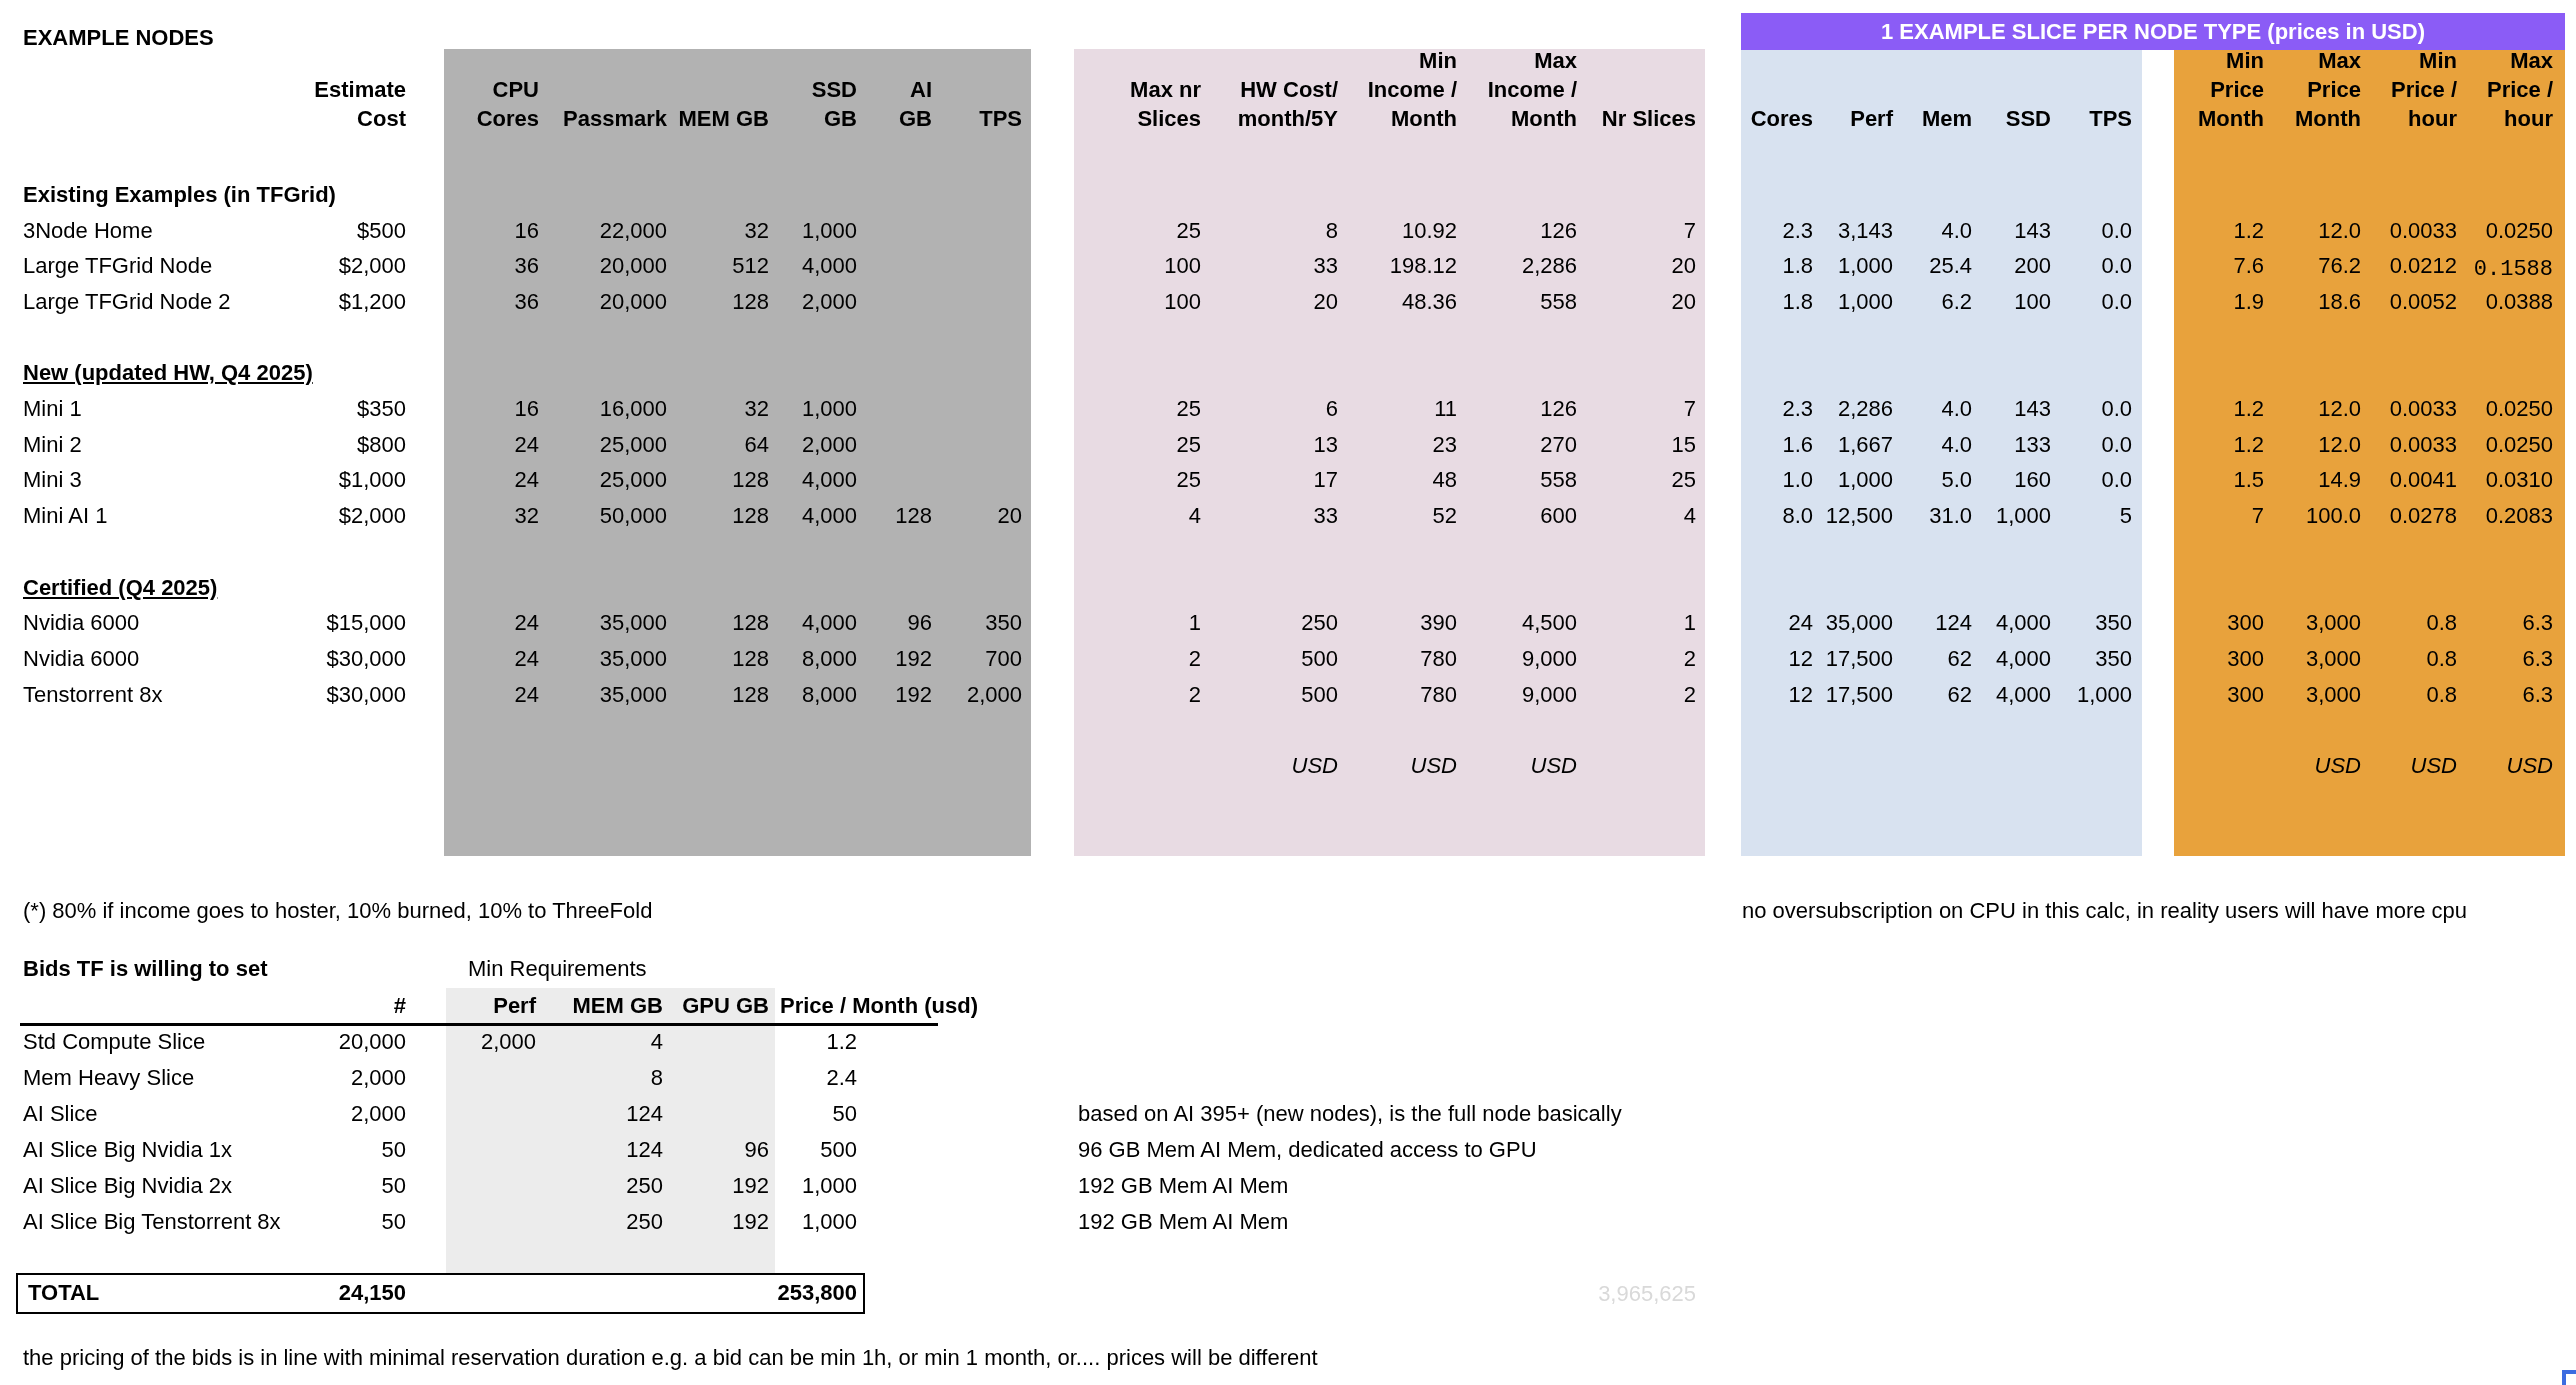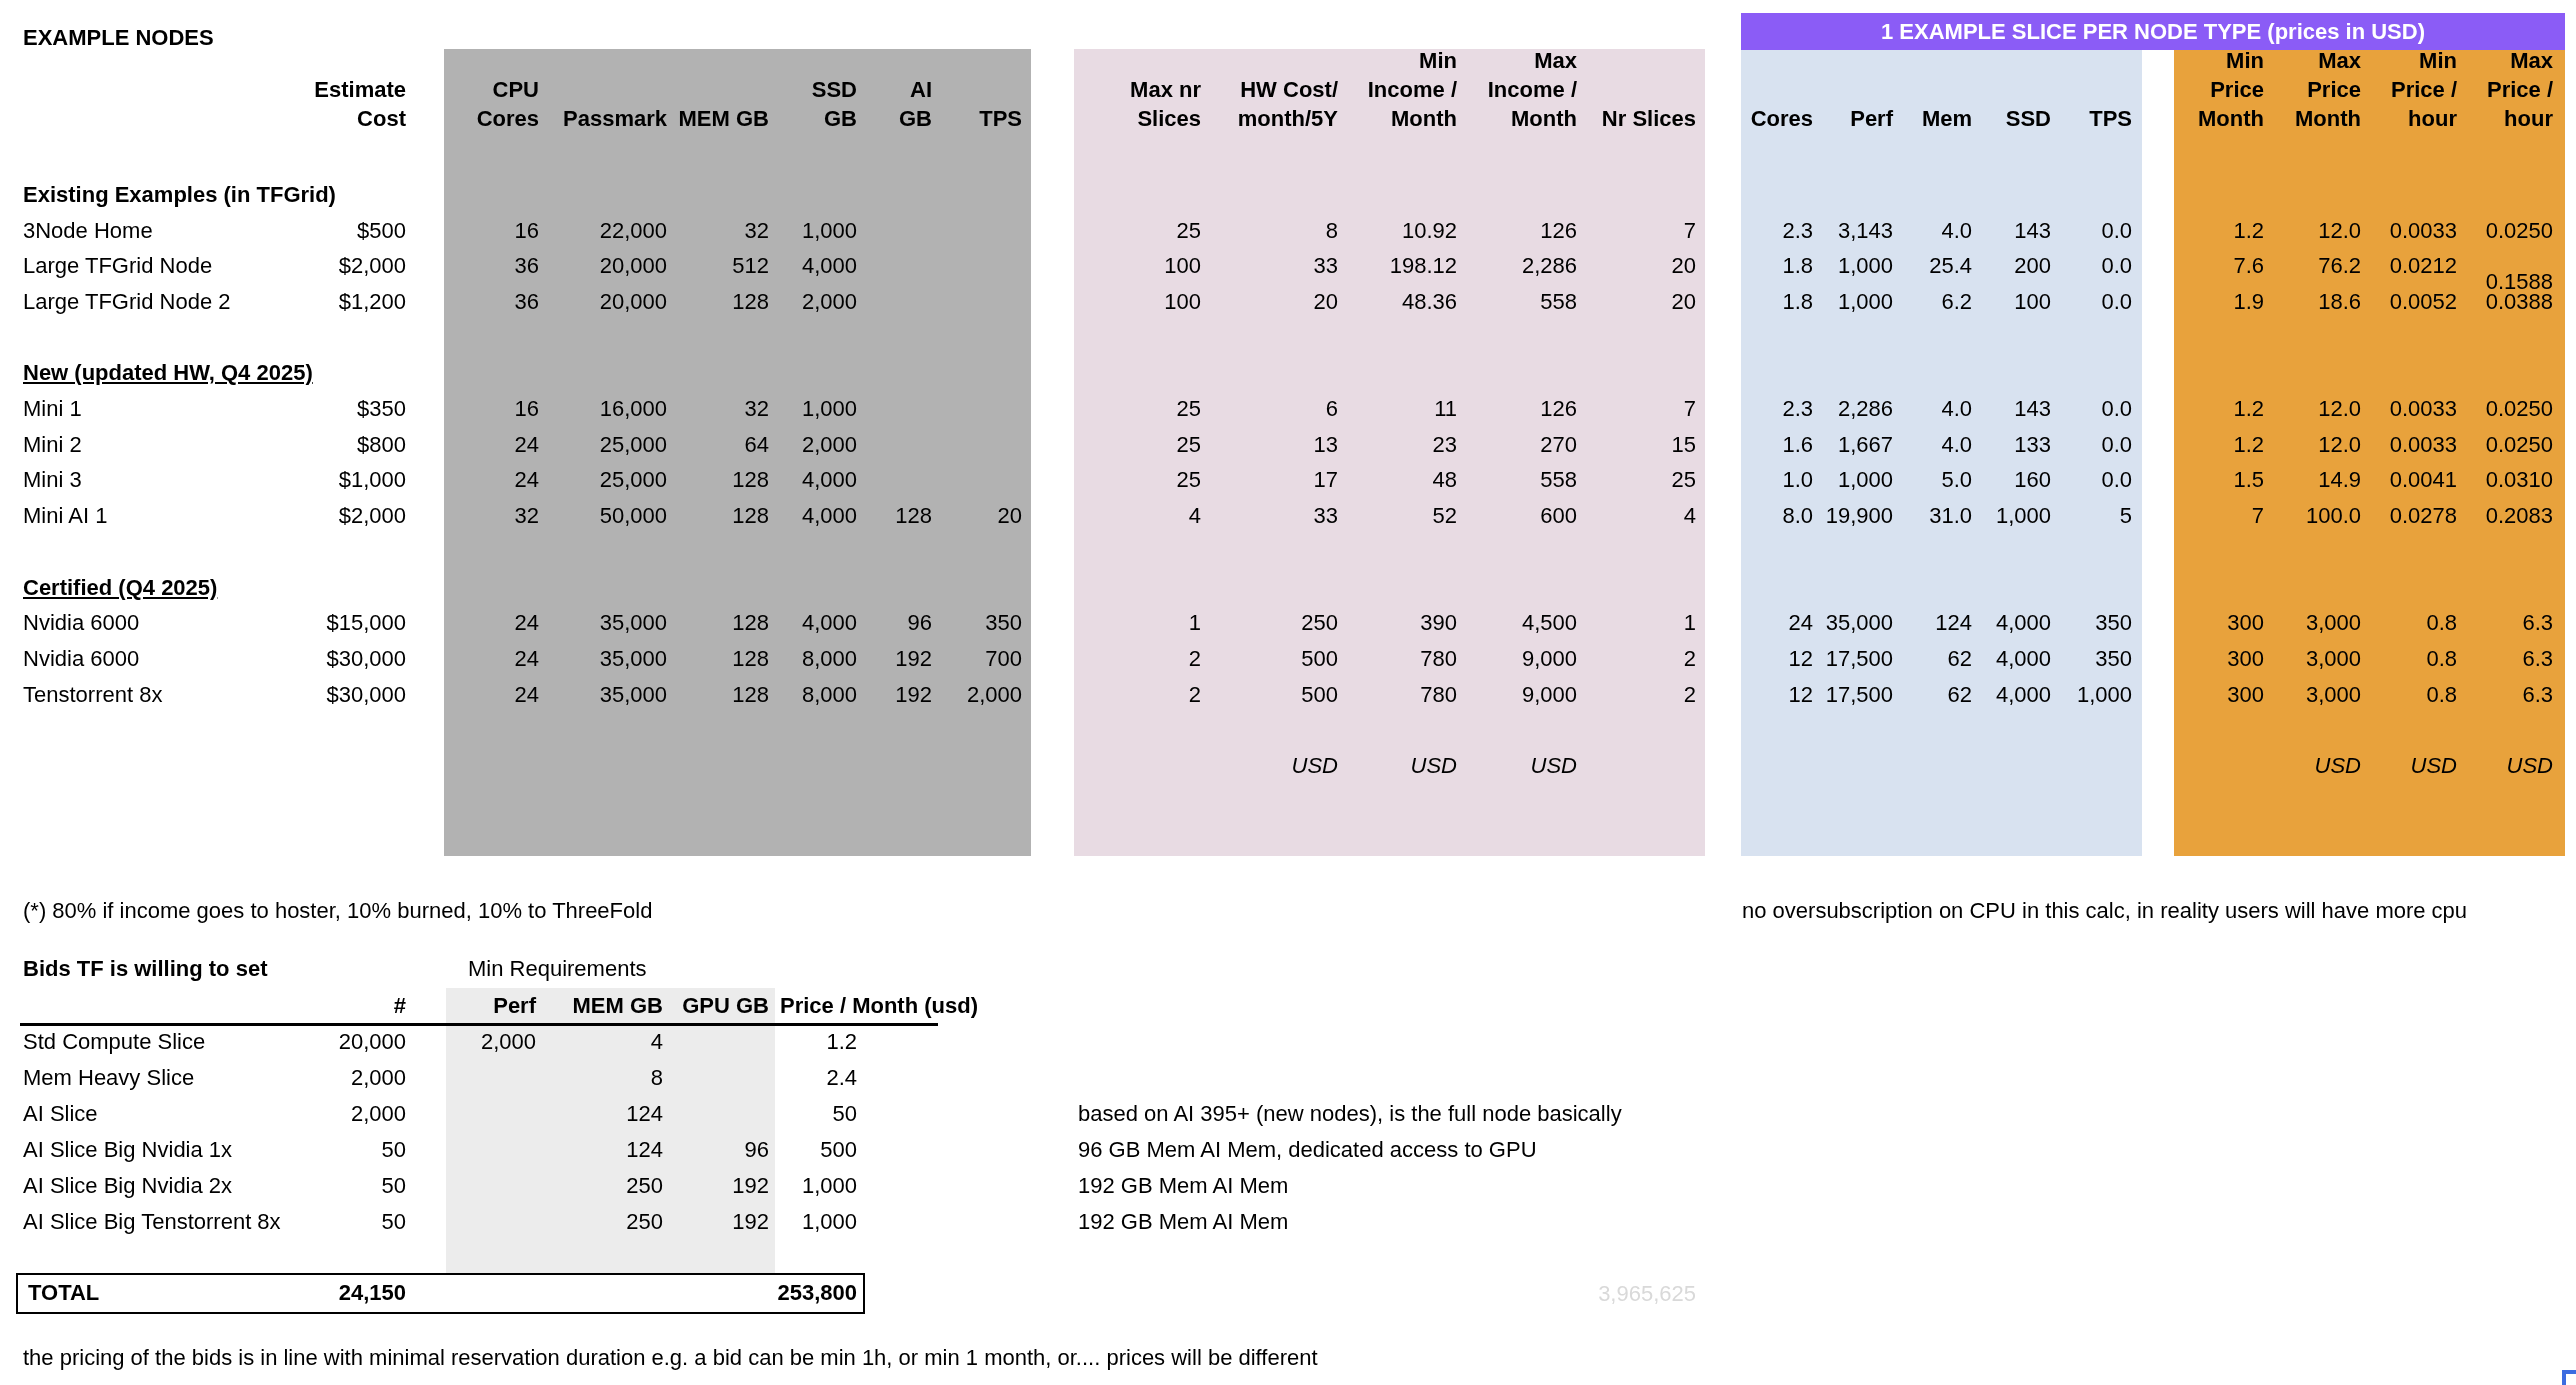--- a/index.html
+++ b/index.html
@@ -169,21 +169,21 @@
     <div class="cell num" style="left: 1390px; top: 248px;">2,286</div>
     <div class="cell num" style="left: 1509px; top: 248px;">20</div>
     <div class="cell num" style="left: 1626px; top: 248px;">1.8</div>
     <div class="cell num" style="left: 1706px; top: 248px;">1,000</div>
     <div class="cell num" style="left: 1785px; top: 248px;">25.4</div>
     <div class="cell num" style="left: 1864px; top: 248px;">200</div>
     <div class="cell num" style="left: 1945px; top: 248px;">0.0</div>
     <div class="cell num" style="left: 2077px; top: 248px;">7.6</div>
     <div class="cell num" style="left: 2174px; top: 248px;">76.2</div>
     <div class="cell num" style="left: 2270px; top: 248px;">0.0212</div>
-    <div class="cell num" style="left: 2366px; top: 264px;">0.1588</div>
+    <div class="cell num" style="left: 2366px; top: 252px; font-family: Liberation Mono, monospace;">0.1588</div>
     <div class="cell" style="left: 23px; top: 284px;">Large TFGrid Node 2</div>
     <div class="cell num" style="left: 219px; top: 284px;">$1,200</div>
     <div class="cell num" style="left: 352px; top: 284px;">36</div>
     <div class="cell num" style="left: 480px; top: 284px;">20,000</div>
     <div class="cell num" style="left: 582px; top: 284px;">128</div>
     <div class="cell num" style="left: 670px; top: 284px;">2,000</div>
     <div class="cell num" style="left: 1014px; top: 284px;">100</div>
     <div class="cell num" style="left: 1151px; top: 284px;">20</div>
     <div class="cell num" style="left: 1270px; top: 284px;">48.36</div>
     <div class="cell num" style="left: 1390px; top: 284px;">558</div>
@@ -265,21 +265,21 @@
     <div class="cell num" style="left: 582px; top: 498px;">128</div>
     <div class="cell num" style="left: 670px; top: 498px;">4,000</div>
     <div class="cell num" style="left: 745px; top: 498px;">128</div>
     <div class="cell num" style="left: 835px; top: 498px;">20</div>
     <div class="cell num" style="left: 1014px; top: 498px;">4</div>
     <div class="cell num" style="left: 1151px; top: 498px;">33</div>
     <div class="cell num" style="left: 1270px; top: 498px;">52</div>
     <div class="cell num" style="left: 1390px; top: 498px;">600</div>
     <div class="cell num" style="left: 1509px; top: 498px;">4</div>
     <div class="cell num" style="left: 1626px; top: 498px;">8.0</div>
-    <div class="cell num" style="left: 1706px; top: 498px;">19,900</div>
+    <div class="cell num" style="left: 1706px; top: 498px;">12,500</div>
     <div class="cell num" style="left: 1785px; top: 498px;">31.0</div>
     <div class="cell num" style="left: 1864px; top: 498px;">1,000</div>
     <div class="cell num" style="left: 1945px; top: 498px;">5</div>
     <div class="cell num" style="left: 2077px; top: 498px;">7</div>
     <div class="cell num" style="left: 2174px; top: 498px;">100.0</div>
     <div class="cell num" style="left: 2270px; top: 498px;">0.0278</div>
     <div class="cell num" style="left: 2366px; top: 498px;">0.2083</div>
     <div class="cell bold u" style="left: 23px; top: 570px;">Certified (Q4 2025)</div>
     <div class="cell" style="left: 23px; top: 605px;">Nvidia 6000</div>
     <div class="cell num" style="left: 219px; top: 605px;">$15,000</div>

